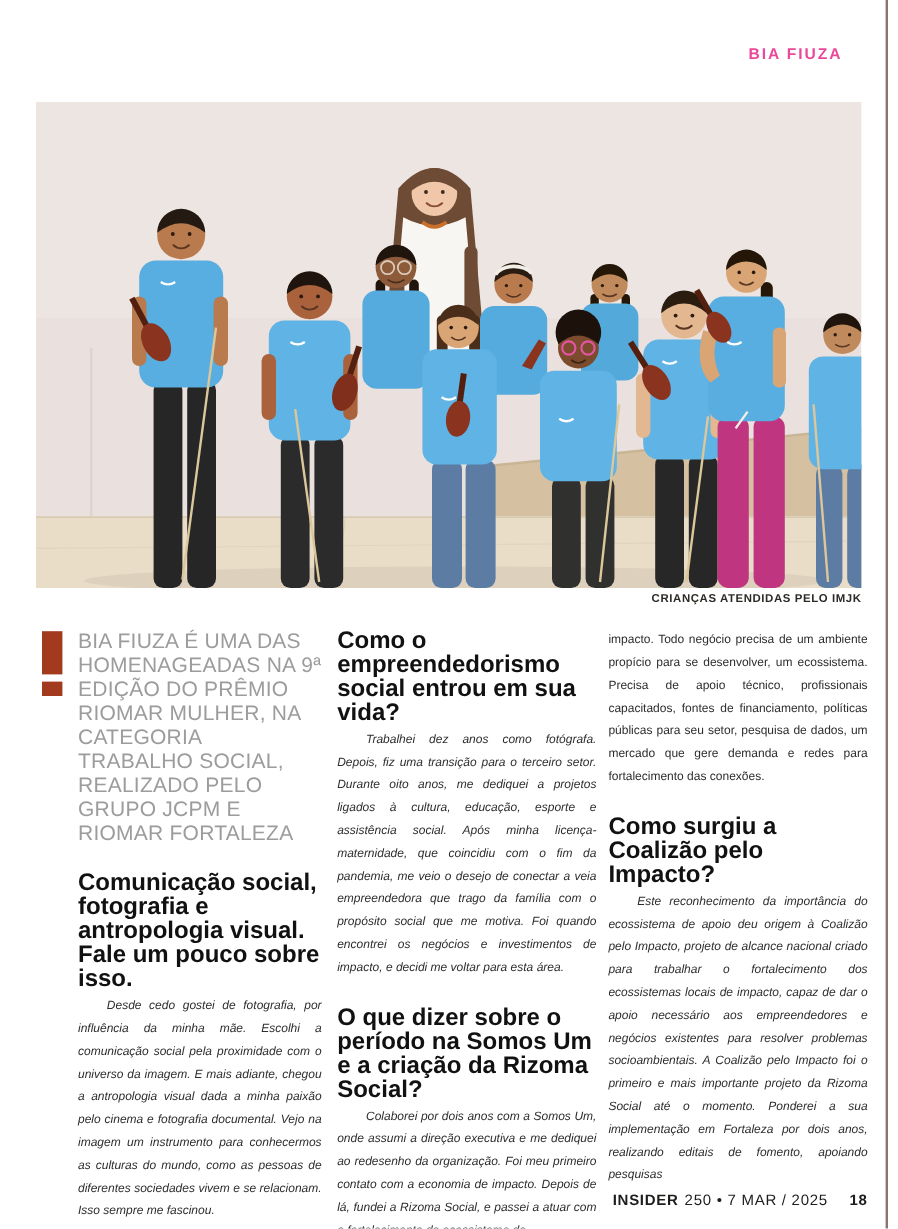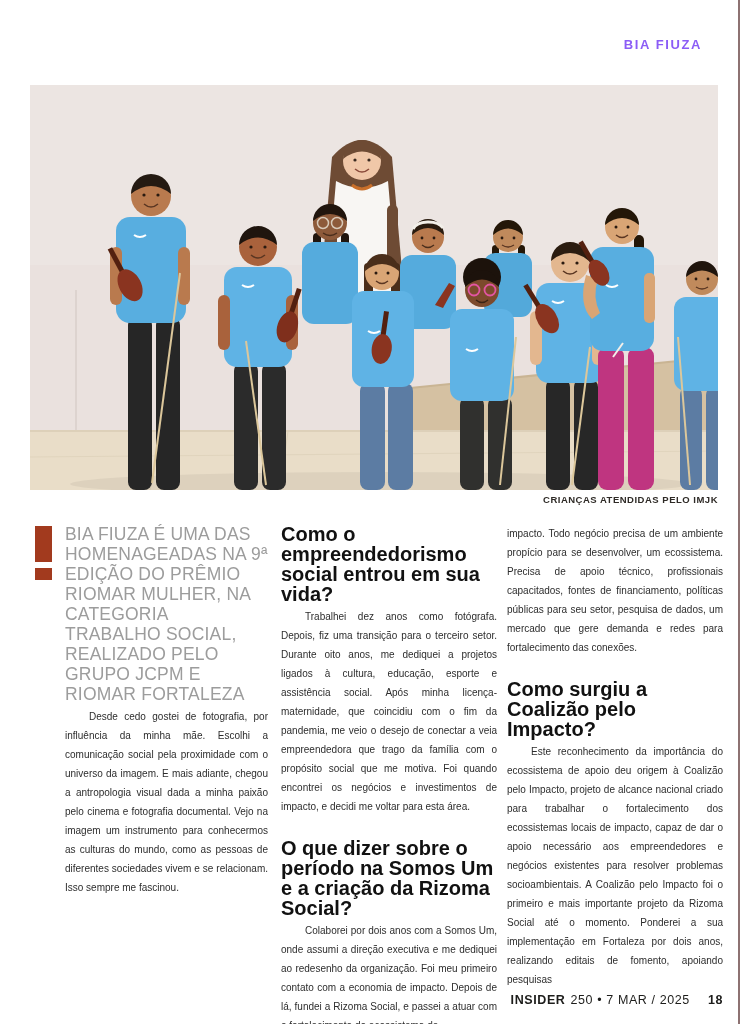--- a/index.html
+++ b/index.html
@@ -1,21 +1,21 @@
 <!DOCTYPE html>
 <html><head>
 <meta charset="utf-8">
 <style>
   * { margin:0; padding:0; box-sizing:border-box; }
   html,body { background:#ffffff; }
   body { font-family:"Liberation Sans", sans-serif; }
   .page { position:relative; width:748px; height:1024px; background:#fff; overflow:hidden; }
 
   .header-title { position:absolute; top:37px; right:46px; font-size:13px; font-weight:bold;
-    letter-spacing:1.6px; color:#8b5cf6; }
+    letter-spacing:1.6px; color:#ec4899; }
   .edge-line { position:absolute; top:0; right:8px; width:2px; height:1024px; background:#8d7272; }
 
   .photo-wrap { position:absolute; left:30px; top:85px; width:688px; height:405px; overflow:hidden; }
   .photo-wrap svg { display:block; }
 
   .caption { position:absolute; top:494px; right:30px; font-size:9.5px; font-weight:bold;
     letter-spacing:0.5px; color:#2e2a26; }
 
   .columns { position:absolute; left:35px; top:524px; display:flex; align-items:flex-start; }
   .col { color:#2b2b2b; }
@@ -26,21 +26,21 @@
   .bang { position:absolute; left:0; top:2px; width:17px; }
   .bang-bar { width:17px; height:36px; background:#a23a1e; }
   .bang-dot { width:17px; height:12px; background:#a23a1e; margin-top:6px; }
 
   .lede { font-size:17.5px; line-height:20px; color:#9c9c9c; text-transform:uppercase;
     letter-spacing:0.2px; font-weight:normal; }
 
   .q-head { font-size:20px; line-height:20px; font-weight:bold; color:#111; margin-top:16px; }
   .col-2 .q-head:first-child, .col-3 .q-head:first-child { margin-top:0; }
   .body-p { font-size:10px; line-height:19px; text-align:justify; color:#2d2d2d; margin-top:3px; }
-  .indent { text-indent:24px; }
+  .indent { text-indent:24px;font-style:italic; }
   .lede-block { margin-bottom:0; }
   .subhead-gap { margin-top:22px; }
 
   .footer { position:absolute; top:993px; right:25px; font-size:12.5px; color:#1d1d1b;
     letter-spacing:0.6px; display:flex; align-items:center; }
   .footer .mag { font-weight:bold; margin-right:5px; }
   .footer .issue { font-weight:normal; }
   .footer .pagenum { font-weight:bold; margin-left:18px; }
 </style>
 </head>
@@ -230,20 +230,21 @@
   <div class="caption">CRIANÇAS ATENDIDAS PELO IMJK</div>
 
   <div class="columns">
 
     <div class="col col-1">
       <div class="bang">
         <div class="bang-bar"></div>
         <div class="bang-dot"></div>
       </div>
       <div class="lede lede-block">BIA FIUZA É UMA DAS HOMENAGEADAS NA 9ª EDIÇÃO DO PRÊMIO RIOMAR MULHER, NA CATEGORIA TRABALHO SOCIAL, REALIZADO PELO GRUPO JCPM E RIOMAR FORTALEZA</div>
+      <div class="q-head subhead-gap">Comunicação social, fotografia e antropologia visual. Fale um pouco sobre isso.</div>
       <p class="body-p indent">Desde cedo gostei de fotografia, por influência da minha mãe. Escolhi a comunicação social pela proximidade com o universo da imagem. E mais adiante, chegou a antropologia visual dada a minha paixão pelo cinema e fotografia documental. Vejo na imagem um instrumento para conhecermos as culturas do mundo, como as pessoas de diferentes sociedades vivem e se relacionam. Isso sempre me fascinou.</p>
     </div>
 
     <div class="col col-2">
       <div class="q-head">Como o empreendedorismo social entrou em sua vida?</div>
       <p class="body-p indent">Trabalhei dez anos como fotógrafa. Depois, fiz uma transição para o terceiro setor. Durante oito anos, me dediquei a projetos ligados à cultura, educação, esporte e assistência social. Após minha licença-maternidade, que coincidiu com o fim da pandemia, me veio o desejo de conectar a veia empreendedora que trago da família com o propósito social que me motiva. Foi quando encontrei os negócios e investimentos de impacto, e decidi me voltar para esta área.</p>
       <div class="q-head subhead-gap">O que dizer sobre o período na Somos Um e a criação da Rizoma Social?</div>
       <p class="body-p indent">Colaborei por dois anos com a Somos Um, onde assumi a direção executiva e me dediquei ao redesenho da organização. Foi meu primeiro contato com a economia de impacto. Depois de lá, fundei a Rizoma Social, e passei a atuar com o fortalecimento do ecossistema de</p>
     </div>
 

